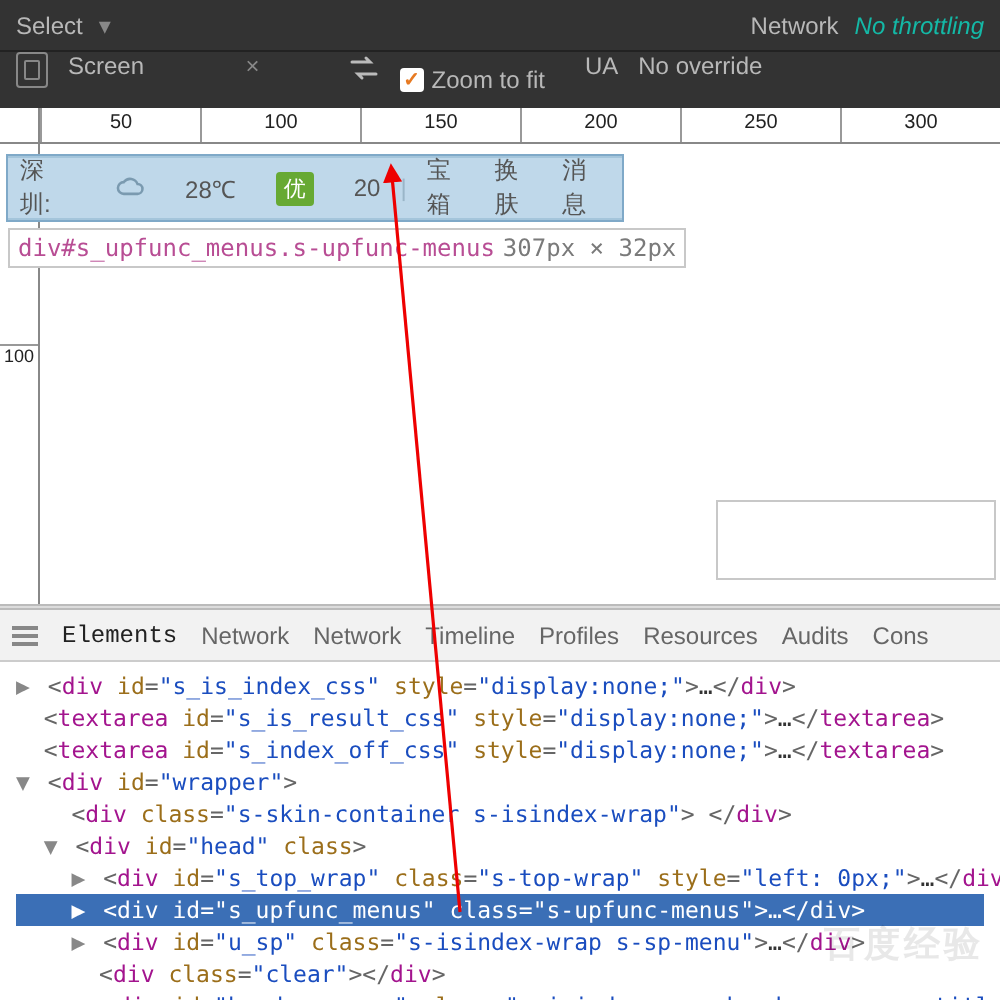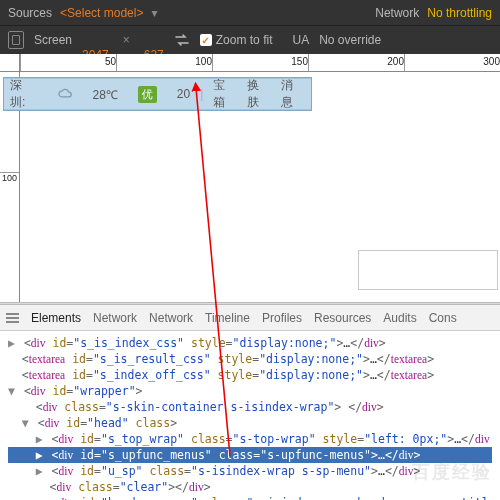--- a/index.html
+++ b/index.html
@@ -10,24 +10,24 @@
     background: #fff; overflow: hidden; position: relative;
   }
   .topbar {
     background: #333;
     color: #b8b8b8; height: 26px; display: flex; align-items: center;
     padding: 0 8px; gap: 8px; border-bottom: 1px solid #222;
   }
   .topbar .lbl { color: #b8b8b8; }
   .topbar .orange { color: #e77a22; }
   .topbar .gap { flex: 1; }
-  .topbar .link { color: #eab308; }
+  .topbar .link { color: #14b8a6; font-style: italic; }
   .toolbar {
     background: #333; color: #b8b8b8; height: 28px;
-    display: flex; align-items: center; padding: 0 8px; gap: 10px;
+    display: flex; padding: 0 8px; gap: 10px;
   }
   .icon-chip {
     width: 16px; height: 18px; border: 1px solid #888;
     border-radius: 2px; display: inline-block; position: relative;
   }
   .icon-chip:before {
     content: ""; position: absolute; left: 3px; right: 3px; top: 3px; bottom: 3px;
     border: 1px solid #888; border-radius: 1px;
   }
   .toolbar .dim { color: #e77a22; margin-top: 29px; }
@@ -36,21 +36,21 @@
   .chk { display: flex; align-items: center; gap: 4px; }
   .chk-box {
     width: 12px; height: 12px; background: #fff; border-radius: 2px;
     display: flex; align-items: center; justify-content: center;
     font-size: 10px; color: #e77a22; font-weight: bold;
   }
   .ruler { position: relative; background: #fff; height: 18px;
     border-bottom: 1px solid #888; display: flex; }
   .ruler .unit {
     flex: 1; border-left: 1px solid #999; font-size: 10px; color: #222;
-    text-align: right; padding-top: 2px; position: relative;
+    text-align: center; padding-top: 2px; position: relative;
   }
   .rule-stub { width: 20px; border-right: 1px solid #888; }
   .page-area {
     height: 230px; background: #fff; position: relative; padding-left: 20px;
   }
   .rule-v { position: absolute; left: 0; top: 0; bottom: 0; width: 20px;
     border-right: 1px solid #888; }
   .rule-v .t { position:absolute; left:0; width:100%; border-top:1px solid #999;
     font-size:9px; text-align:center; color:#222; }
   .baidu-bar {
@@ -80,49 +80,48 @@
     width: 140px; height: 40px; border: 1px solid #c8c8c8; background: #fff;
   }
   .arrowsvg { position: absolute; left: 0; top: 0; pointer-events: none; }
   .panel-sep { height: 3px; background: #dcdcdc; border-top: 1px solid #bbb; border-bottom:1px solid #bbb; }
   .tabs {
     height: 26px; display: flex; align-items: center; padding: 0 6px;
     gap: 12px; font-size: 12px; color: #666; background: #f2f2f2;
     border-bottom: 1px solid #ccc;
   }
   .tabs .tab { cursor: pointer; }
-  .tabs .tab.active { color: #222; }
+  .tabs .tab.active { color: #222; font-family: Liberation Mono, monospace; }
   .burger { display:inline-flex; flex-direction:column; gap:2px; }
   .burger span { width:13px; height:2px; background:#888; }
   .dom-tree {
     font-family: Menlo, Consolas, monospace;
     font-size: 11.5px; line-height: 16px; color: #333;
     padding: 4px 8px; background: #fff;
     white-space: pre; overflow: hidden;
   }
   .dom-tree .ln { display: block; }
-  .t-tag { color: #a3148e; font-family: Liberation Serif, serif; }
+  .t-tag { color: #a3148e; }
   .t-attr { color: #9b6e1a; }
   .t-val { color: #1a4dbf; }
   .t-punc { color: #666; }
   .tri { color: #888; margin-right: 2px; }
   .hl { background: #3b6fb6; color: #fff; }
   .hl .t-tag, .hl .t-attr, .hl .t-val, .hl .t-punc, .hl .tri { color: #fff; }
   .watermark {
     position: absolute; right: 8px; bottom: 16px;
     color: rgba(0,0,0,0.09); font-size: 18px; font-weight:600;
     letter-spacing: 2px;
   }
 </style>
 </head>
 <body>
 
 <div class="topbar">
-  <span class="lbl">Sources</span>
-  <span class="orange">&lt;Select model&gt;</span>
+  <span class="lbl">Select</span>
   <span style="color:#888">▾</span>
   <span class="gap"></span>
   <span class="lbl">Network</span>
   <span class="link">No throttling</span>
 </div>
 
 <div class="toolbar">
   <span class="icon-chip"></span>
   <span>Screen</span>
   <span class="dim">2047</span>
@@ -139,20 +138,21 @@
   <span class="lbl">UA</span>
   <span class="link">No override</span>
 </div>
 
 <div class="ruler">
   <div class="rule-stub"></div>
   <div class="unit">50</div>
   <div class="unit">100</div>
   <div class="unit">150</div>
   <div class="unit">200</div>
+  <div class="unit">250</div>
   <div class="unit">300</div>
 </div>
 
 <div class="page-area">
   <div class="rule-v">
     <div class="t" style="top:100px">100</div>
   </div>
 
   <div class="baidu-bar">
     <div class="weather">
@@ -163,20 +163,24 @@
       <span>28℃</span>
       <span class="badge-you">优</span>
       <span>20</span>
     </div>
     <span class="divider">|</span>
     <span>宝箱</span>
     <span>换肤</span>
     <span>消息</span>
   </div>
 
+  <div class="tooltip">
+    <span class="sel">div#s_upfunc_menus.s-upfunc-menus</span>
+    <span class="dim"><span>307</span><span>px</span><span> × </span><span>32</span><span>px</span></span>
+  </div>
 
   <div class="ghost-input"></div>
 </div>
 
 <svg class="arrowsvg" width="500" height="500">
   <defs>
     <marker id="ah" markerWidth="10" markerHeight="10" refX="2" refY="3" orient="auto">
       <path d="M0,0 L6,3 L0,6 Z" fill="#e00"></path>
     </marker>
   </defs>

